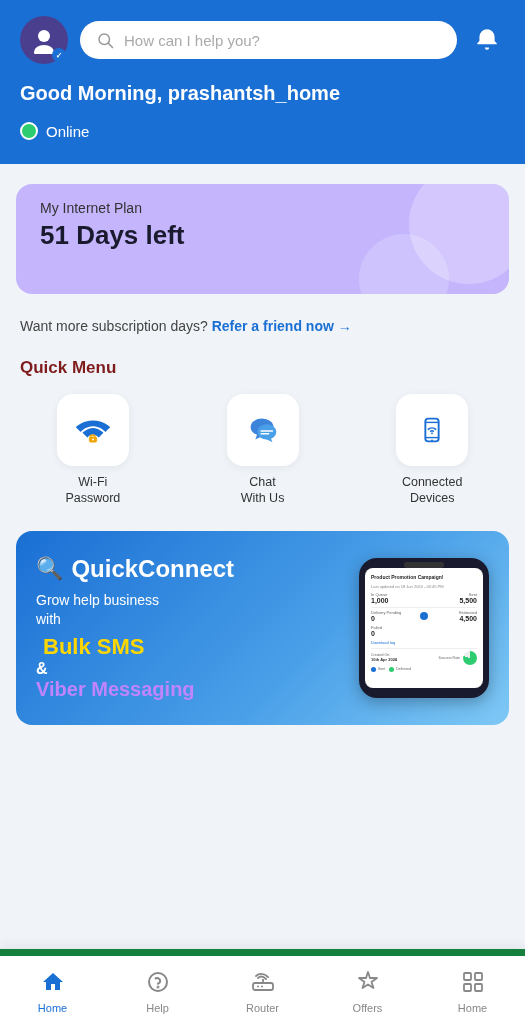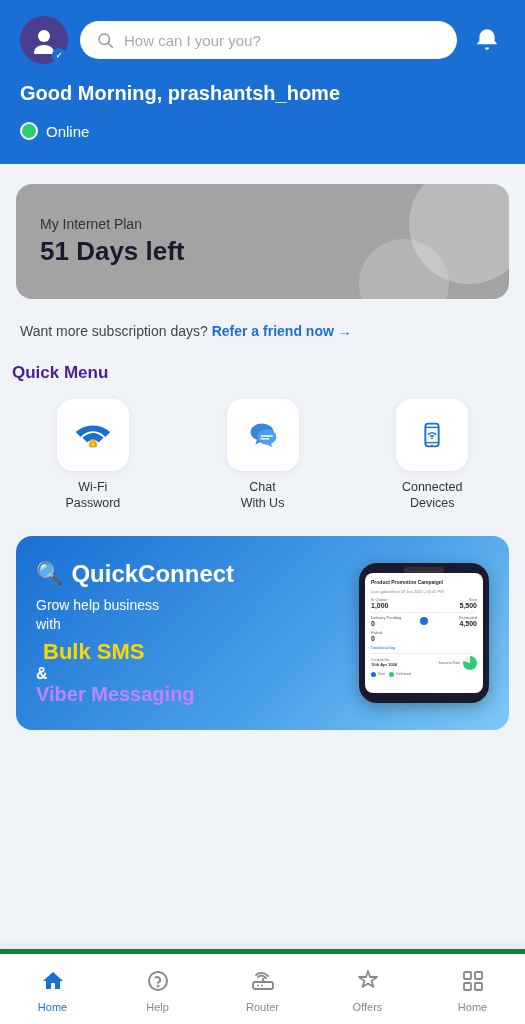--- a/index.html
+++ b/index.html
@@ -94,24 +94,24 @@
     }
 
     
     .main {
       background: #f0f4f8;
       padding: 0 0 80px;
     }
 
     
     .plan-card {
-      background: #a3a3a3;
+      background: #c4b5fd;
       margin: 20px 16px;
       border-radius: 16px;
-      padding: 32px 24px;
+      padding: 16px 24px;
       position: relative;
       overflow: hidden;
       min-height: 110px;
     }
     .plan-card::before {
       content: '';
       position: absolute;
       top: -20px;
       right: -20px;
       width: 120px;
@@ -173,24 +173,24 @@
       font-size: 14px;
       color: #444;
     }
     .refer-link {
       color: #1a6fd4;
       font-weight: 600;
     }
 
     
     .section-title {
-      padding: 12px 12px 8px;
+      padding: 12px 20px 8px;
       font-size: 17px;
       font-weight: 700;
-      color: #4c1d95;
+      color: #7f1d1d;
     }
     .quick-menu {
       display: flex;
       justify-content: space-around;
       padding: 8px 12px 16px;
       gap: 8px;
     }
     .menu-item {
       display: flex;
       flex-direction: column;
@@ -312,21 +312,21 @@
 
     
     .bottom-nav {
       position: fixed;
       bottom: 0;
       left: 0;
       width: 525px;
       height: 75px;
       background: white;
       display: flex;
-      border-top: 5px solid #15803d;
+      border-top: 7px solid #15803d;
       box-shadow: 0 -2px 12px rgba(0,0,0,0.08);
     }
     .nav-item {
       flex: 1;
       display: flex;
       flex-direction: column;
       align-items: center;
       justify-content: center;
       gap: 4px;
       padding-top: 4px;
@@ -352,21 +352,21 @@
         <circle cx="14" cy="10" r="6" fill="white"></circle>
         <ellipse cx="14" cy="26" rx="10" ry="7" fill="white"></ellipse>
       </svg>
       <div class="avatar-badge"></div>
     </div>
     <div class="search-bar">
       <svg width="18" height="18" viewBox="0 0 24 24" fill="none">
         <circle cx="11" cy="11" r="7" stroke="#999" stroke-width="2"></circle>
         <line x1="16.5" y1="16.5" x2="22" y2="22" stroke="#999" stroke-width="2" stroke-linecap="round"></line>
       </svg>
-      <span style="color:#aaa;font-size:15px;">How can I your you?</span>
+      <span style="color:#aaa;font-size:15px;">How can I help you?</span>
     </div>
     <div class="bell-icon">
       <svg width="26" height="26" viewBox="0 0 24 24" fill="none">
         <path d="M12 2a7 7 0 00-7 7v4l-2 2v1h18v-1l-2-2V9a7 7 0 00-7-7z" fill="white"></path>
         <path d="M10 19a2 2 0 004 0" fill="white"></path>
       </svg>
     </div>
   </div>
   <div class="greeting">Good Morning, prashantsh_home</div>
   <div class="status-row">

